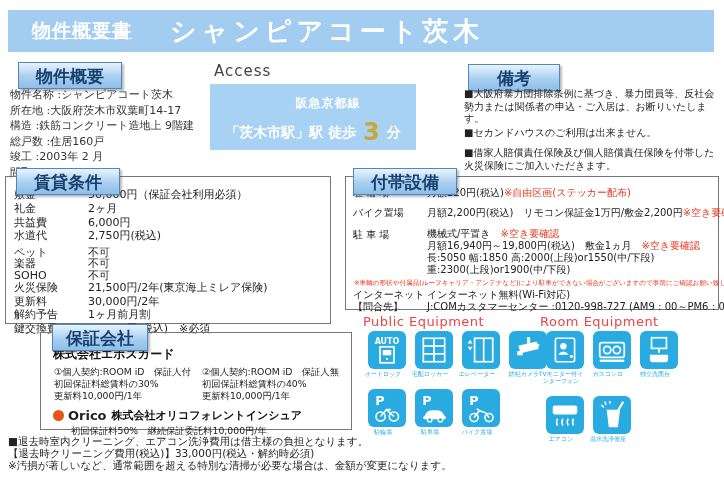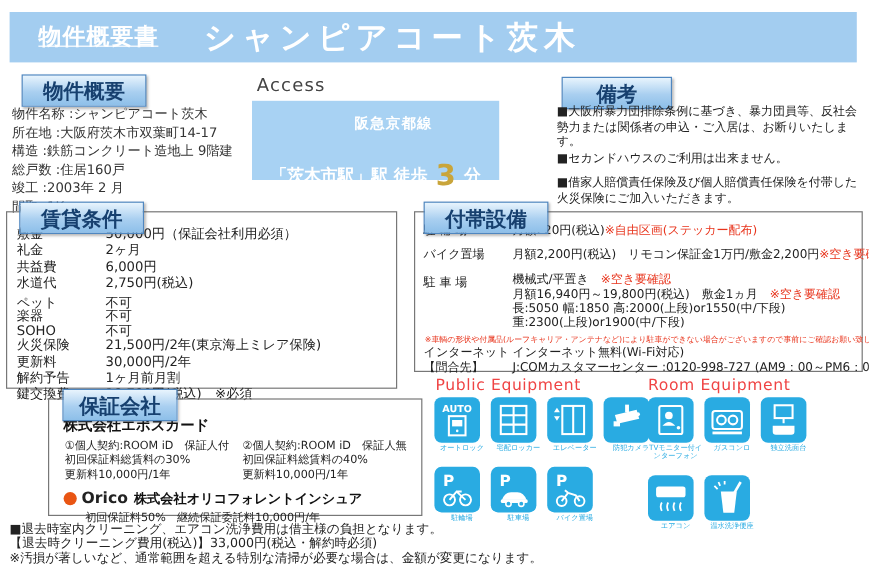--- a/index.html
+++ b/index.html
@@ -18,21 +18,21 @@
            padding:2px 0 0; box-shadow:1.5px 1.5px 2px rgba(60,60,60,.35); }
 
   
   .ov-rows { position:absolute; left:10px; top:87px; font-size:11px; color:#333; }
   .ov-row { line-height:15.5px; white-space:nowrap; }
 
   
   .access-title { position:absolute; left:214px; top:62px; font-size:15px; color:#444; letter-spacing:1px; }
   .access-box { position:absolute; left:210px; top:84px; width:206px; height:66px; background:#a8d2f3; text-align:center; }
   .access-l1 { color:#fff; font-weight:bold; font-size:12px; margin-top:11px; letter-spacing:1px;padding-left:30px; }
-  .access-l2 { color:#fff; font-weight:bold; font-size:14px; margin-top:20px; }
+  .access-l2 { color:#fff; font-weight:bold; font-size:14px; margin-top:6px; }
   .access-min { color:#c9a53a; font-size:24px; font-weight:bold; vertical-align:-3px; padding:0 2px; }
 
   
   .remarks { position:absolute; left:464px; top:88px; width:254px; font-size:10px; line-height:12.5px; color:#222; }
   .remarks .rm { margin-bottom:1px; }
   .remarks .gap { margin-top:8px; }
 
   
   .rental-box { position:absolute; left:5px; top:176px; width:326px; height:148px; border:1px solid #777; }
   .rental-rows { padding:11px 4px 0 8px; font-size:11px; }
@@ -61,21 +61,21 @@
   .g-plan { width:148px; flex:none; }
   .g-orico { margin:7px 0 0 12px; display:flex; align-items:center; }
   .g-dot { width:11px; height:11px; border-radius:50%; background:#e95513; margin-right:4px; flex:none; }
   .g-brand { font-size:13px; font-weight:bold; color:#222; margin-right:5px; }
   .g-cname { font-size:11px; font-weight:bold; color:#111; }
   .g-detail { margin:2px 0 0 30px; font-size:9.3px; color:#222; }
 
   
   .eq-title { position:absolute; font-size:13px; color:#ef4444; letter-spacing:.5px; }
   .eq-grid { position:absolute; display:flex; flex-wrap:wrap; }
-  .equip { width:44px; margin-right:3px; margin-bottom:11px; display:flex; flex-direction:column; align-items:flex-start; }
+  .equip { width:44px; margin-right:3px; margin-bottom:11px; display:flex; flex-direction:column; align-items:flex-end; }
   .equip-box { width:38px; height:38px; background:#29abe2; border-radius:6px; display:flex; align-items:center; justify-content:center; flex:none; }
   .equip-label { font-size:6px; line-height:6.8px; color:#29abe2; text-align:center; margin-top:2px; width:46px; }
 
   
   .footer { position:absolute; left:8px; top:436px; font-size:10.5px; line-height:11.8px; color:#222; }
 </style>
 </head>
 <body>
 
 <div class="page">

